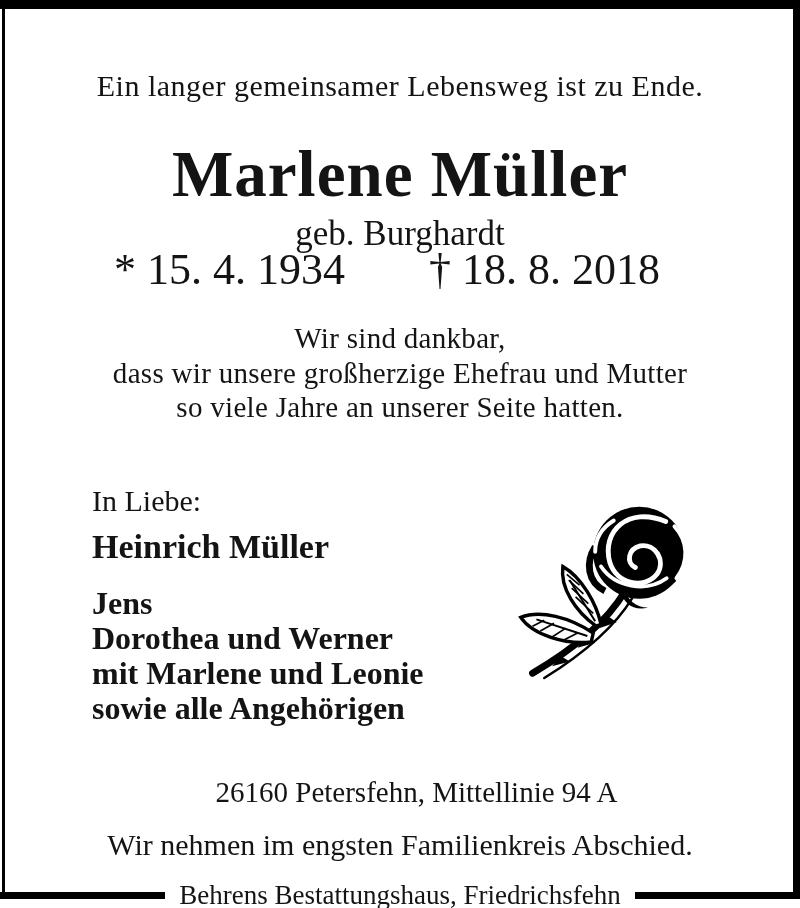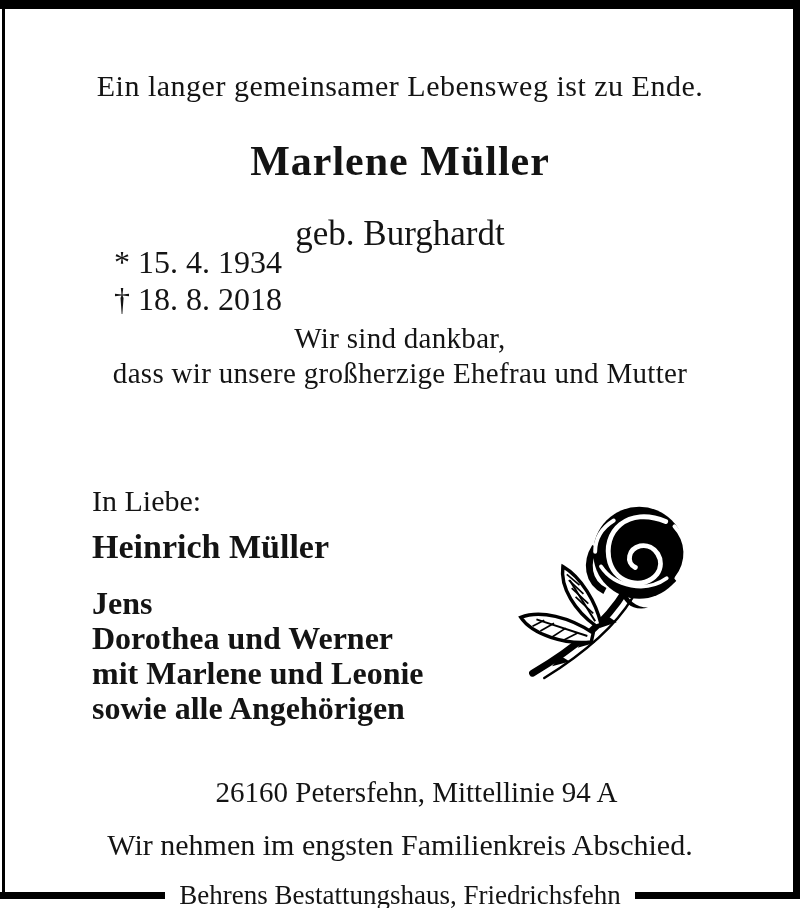--- a/index.html
+++ b/index.html
@@ -20,35 +20,34 @@
   .abs { position: absolute; left: 0; width: 800px; }
   .centered { text-align: center; margin-top: 11px; }
 
   .opening-line {
     top: 58px;
     font-size: 30px;
     letter-spacing: 0.5px;
   }
   .deceased-name {
     top: 126px;
-    font-size: 42px;
+    font-size: 65px;
     font-weight: bold;
     letter-spacing: 1px;
   }
   .maiden-name {
     top: 203px;
     font-size: 35px;
   }
   .dates-row {
     top: 244px;
     display: flex;
     justify-content: space-between;
     padding: 0 140px 0 114px;
-    font-size: 32px;
-    flex-direction: column;
+    font-size: 44px;
   }
   .tribute {
     top: 310px;
     font-size: 29px;
     line-height: 34.5px;
     letter-spacing: 0.3px;
   }
   .in-love {
     top: 484px;
     left: 92px;
@@ -118,20 +117,21 @@
 <div class="abs centered maiden-name">geb. Burghardt</div>
 
 <div class="abs dates-row">
   <span>* 15. 4. 1934</span>
   <span>† 18. 8. 2018</span>
 </div>
 
 <div class="abs centered tribute">
   <div>Wir sind dankbar,</div>
   <div>dass wir unsere großherzige Ehefrau und Mutter</div>
+  <div>so viele Jahre an unserer Seite hatten.</div>
 </div>
 
 <div class="abs in-love">In Liebe:</div>
 
 <div class="abs mourner-primary">Heinrich Müller</div>
 <div class="abs mourner-group">
   <div>Jens</div>
   <div>Dorothea und Werner</div>
   <div>mit Marlene und Leonie</div>
   <div>sowie alle Angehörigen</div>

